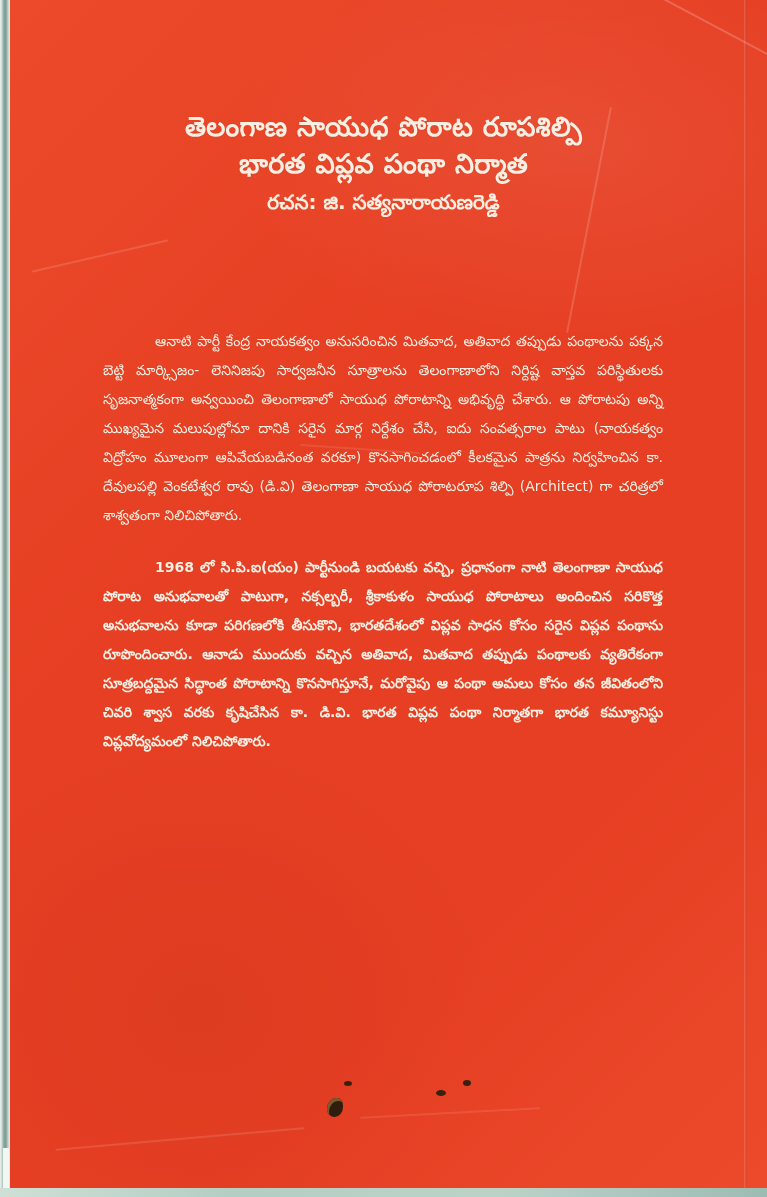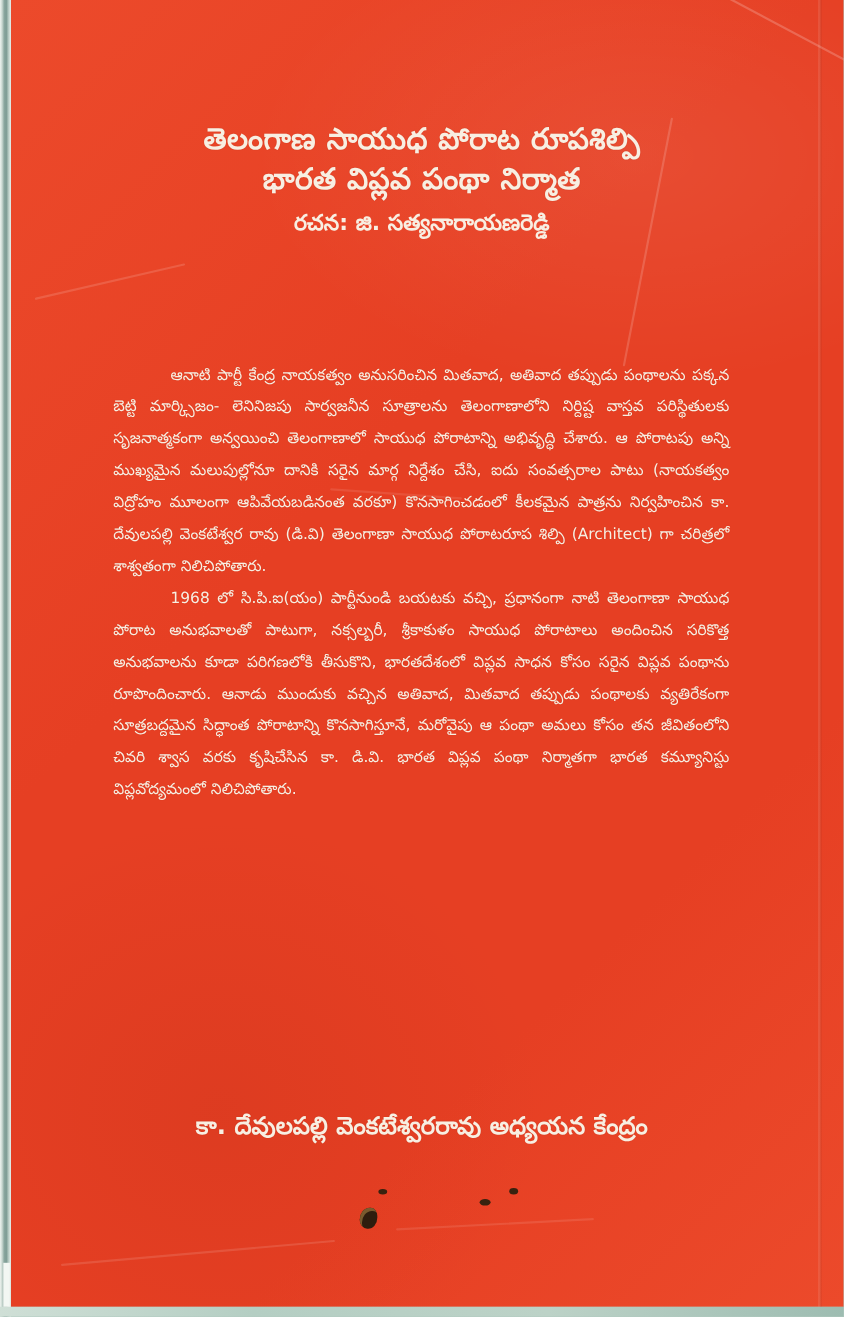--- a/index.html
+++ b/index.html
@@ -49,21 +49,21 @@
   .byline{
     margin-top:7px;font-size:20px;font-weight:bold;line-height:26px;
     color:var(--text_cream);
   }
   .body-text{
     position:absolute;left:103px;top:327px;width:560px;
     color:var(--text_cream);font-size:14px;line-height:29px;
     text-align:justify;text-shadow:0 0 1px rgba(150,30,10,0.3);
   }
   .body-text p{margin:0;text-indent:52px;}
-  .body-text p + p{}
+  .body-text p + p{margin-top:23px;font-weight:bold;}
   .publisher{
     position:absolute;left:10px;top:1010px;width:747px;
     text-align:center;color:var(--text_cream);
     font-size:22px;font-weight:bold;line-height:30px;
     text-shadow:0 0 1px rgba(150,30,10,0.35);
   }
   
   .scratch{position:absolute;background:rgba(255,255,255,0.20);border-radius:2px;pointer-events:none;}
   .scratch.s1{left:655px;top:28px;width:130px;height:2px;transform:rotate(28deg);}
   .scratch.s2{left:588px;top:105px;width:2px;height:230px;transform:rotate(11deg);opacity:.8;}
@@ -107,21 +107,20 @@
     <div class="title-line">భారత విప్లవ పంథా నిర్మాత</div>
     <div class="byline">రచన: జి. సత్యనారాయణరెడ్డి</div>
   </div>
 
   <div class="body-text">
     <p>ఆనాటి పార్టీ కేంద్ర నాయకత్వం అనుసరించిన మితవాద, అతివాద తప్పుడు పంథాలను పక్కన బెట్టి మార్క్సిజం- లెనినిజపు సార్వజనీన సూత్రాలను తెలంగాణాలోని నిర్దిష్ట వాస్తవ పరిస్థితులకు సృజనాత్మకంగా అన్వయించి తెలంగాణాలో సాయుధ పోరాటాన్ని అభివృద్ధి చేశారు. ఆ పోరాటపు అన్ని ముఖ్యమైన మలుపుల్లోనూ దానికి సరైన మార్గ నిర్దేశం చేసి, ఐదు సంవత్సరాల పాటు (నాయకత్వం విద్రోహం మూలంగా ఆపివేయబడినంత వరకూ) కొనసాగించడంలో కీలకమైన పాత్రను నిర్వహించిన కా. దేవులపల్లి వెంకటేశ్వర రావు (డి.వి) తెలంగాణా సాయుధ పోరాటరూప శిల్పి (Architect) గా చరిత్రలో శాశ్వతంగా నిలిచిపోతారు.</p>
     <p>1968 లో సి.పి.ఐ(యం) పార్టీనుండి బయటకు వచ్చి, ప్రధానంగా నాటి తెలంగాణా సాయుధ పోరాట అనుభవాలతో పాటుగా, నక్సల్బరీ, శ్రీకాకుళం సాయుధ పోరాటాలు అందించిన సరికొత్త అనుభవాలను కూడా పరిగణలోకి తీసుకొని, భారతదేశంలో విప్లవ సాధన కోసం సరైన విప్లవ పంథాను రూపొందించారు. ఆనాడు ముందుకు వచ్చిన అతివాద, మితవాద తప్పుడు పంథాలకు వ్యతిరేకంగా సూత్రబద్దమైన సిద్ధాంత పోరాటాన్ని కొనసాగిస్తూనే, మరోవైపు ఆ పంథా అమలు కోసం తన జీవితంలోని చివరి శ్వాస వరకు కృషిచేసిన కా. డి.వి. భారత విప్లవ పంథా నిర్మాతగా భారత కమ్యూనిస్టు విప్లవోద్యమంలో నిలిచిపోతారు.</p>
   </div>
 
   <div class="publisher">
-    <div>కా. దేవులపల్లి వెంకటేశ్వరరావు అధ్యయన కేంద్రం</div>
   </div>
 
   <div class="speck p1"></div>
   <div class="speck p2"></div>
   <div class="speck p3"></div>
   <div class="speck p4"></div>
 
 </div>
 
 </body></html>

